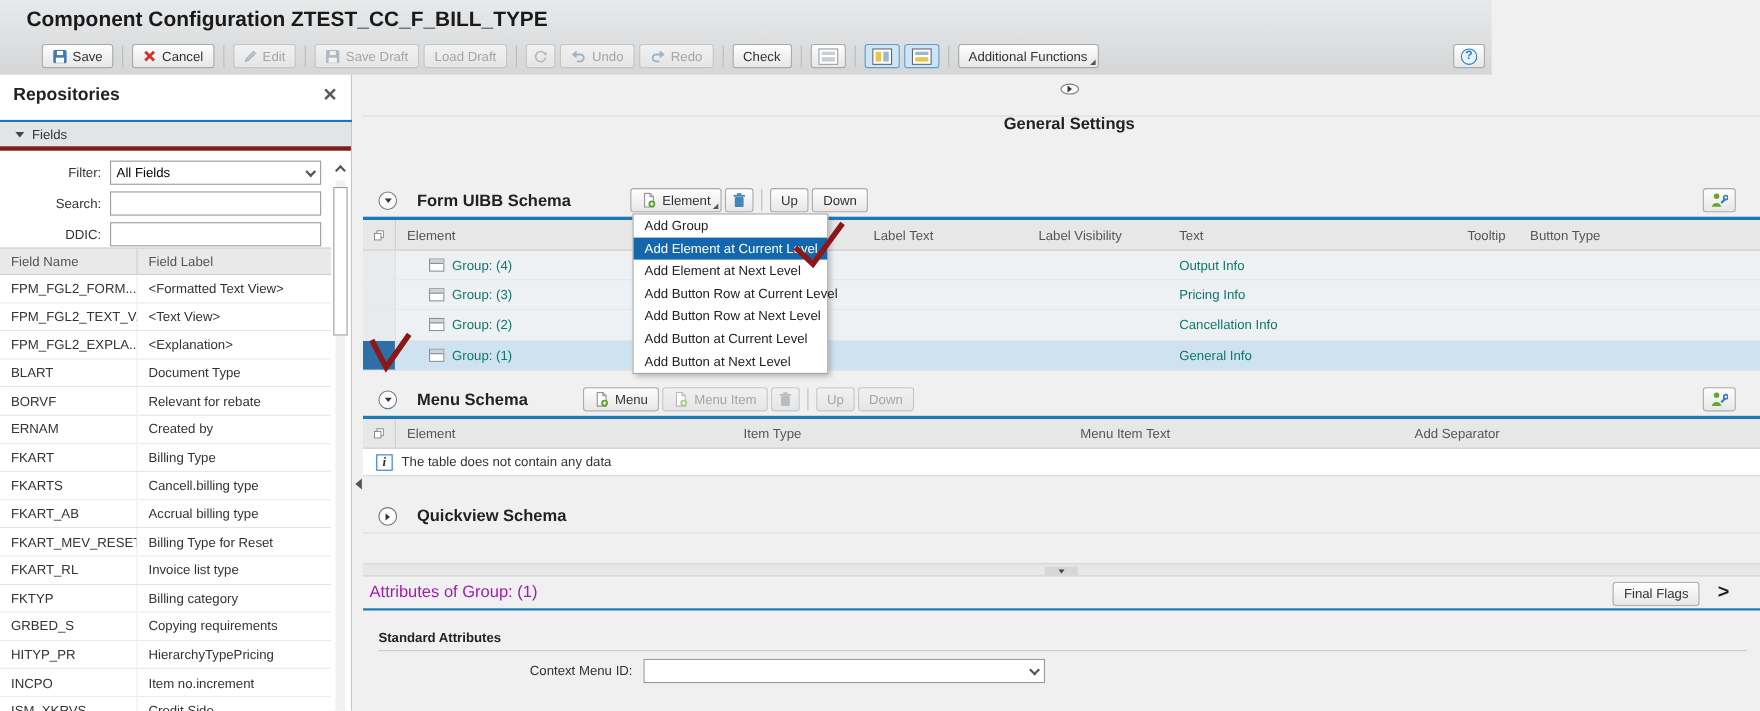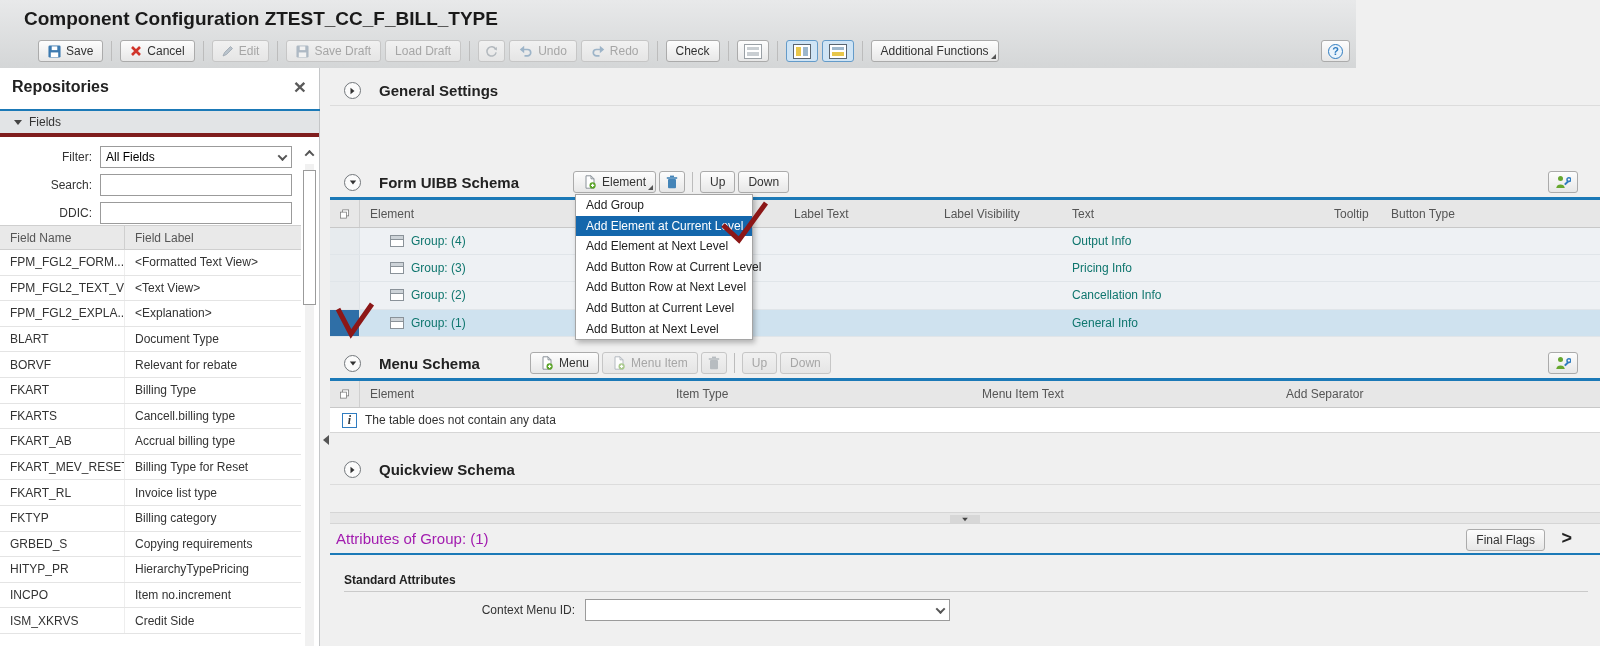--- a/index.html
+++ b/index.html
@@ -296,20 +296,26 @@
         </div>
       </div>
       <div class="repo-row">
         <div class="repo-grid">
           <div>BORVF</div>
           <div>Relevant for rebate</div>
         </div>
       </div>
       <div class="repo-row">
         <div class="repo-grid">
+          <div>ERNAM</div>
+          <div>Created by</div>
+        </div>
+      </div>
+      <div class="repo-row">
+        <div class="repo-grid">
           <div>FKART</div>
           <div>Billing Type</div>
         </div>
       </div>
       <div class="repo-row">
         <div class="repo-grid">
           <div>FKARTS</div>
           <div>Cancell.billing type</div>
         </div>
       </div>
@@ -372,21 +378,21 @@
 </div>
 
 <div id="panel-divider">
   <div id="collapse-handle">
       <span class="tri-left"></span>
     </div>
 </div>
 
 <div id="main">
 
-  <div class="section-bar" style="top:8px;">
+  <div class="section-bar" style="top:8px;flex-direction:column;">
     <span class="exp-circle">
         <span class="tri-right"></span>
       </span>
     <span class="section-title">General Settings</span>
   </div>
 
 
   <div class="section-bar" style="top:99px; border-bottom:none;">
     <span class="exp-circle">
         <span class="tri-down"></span>

